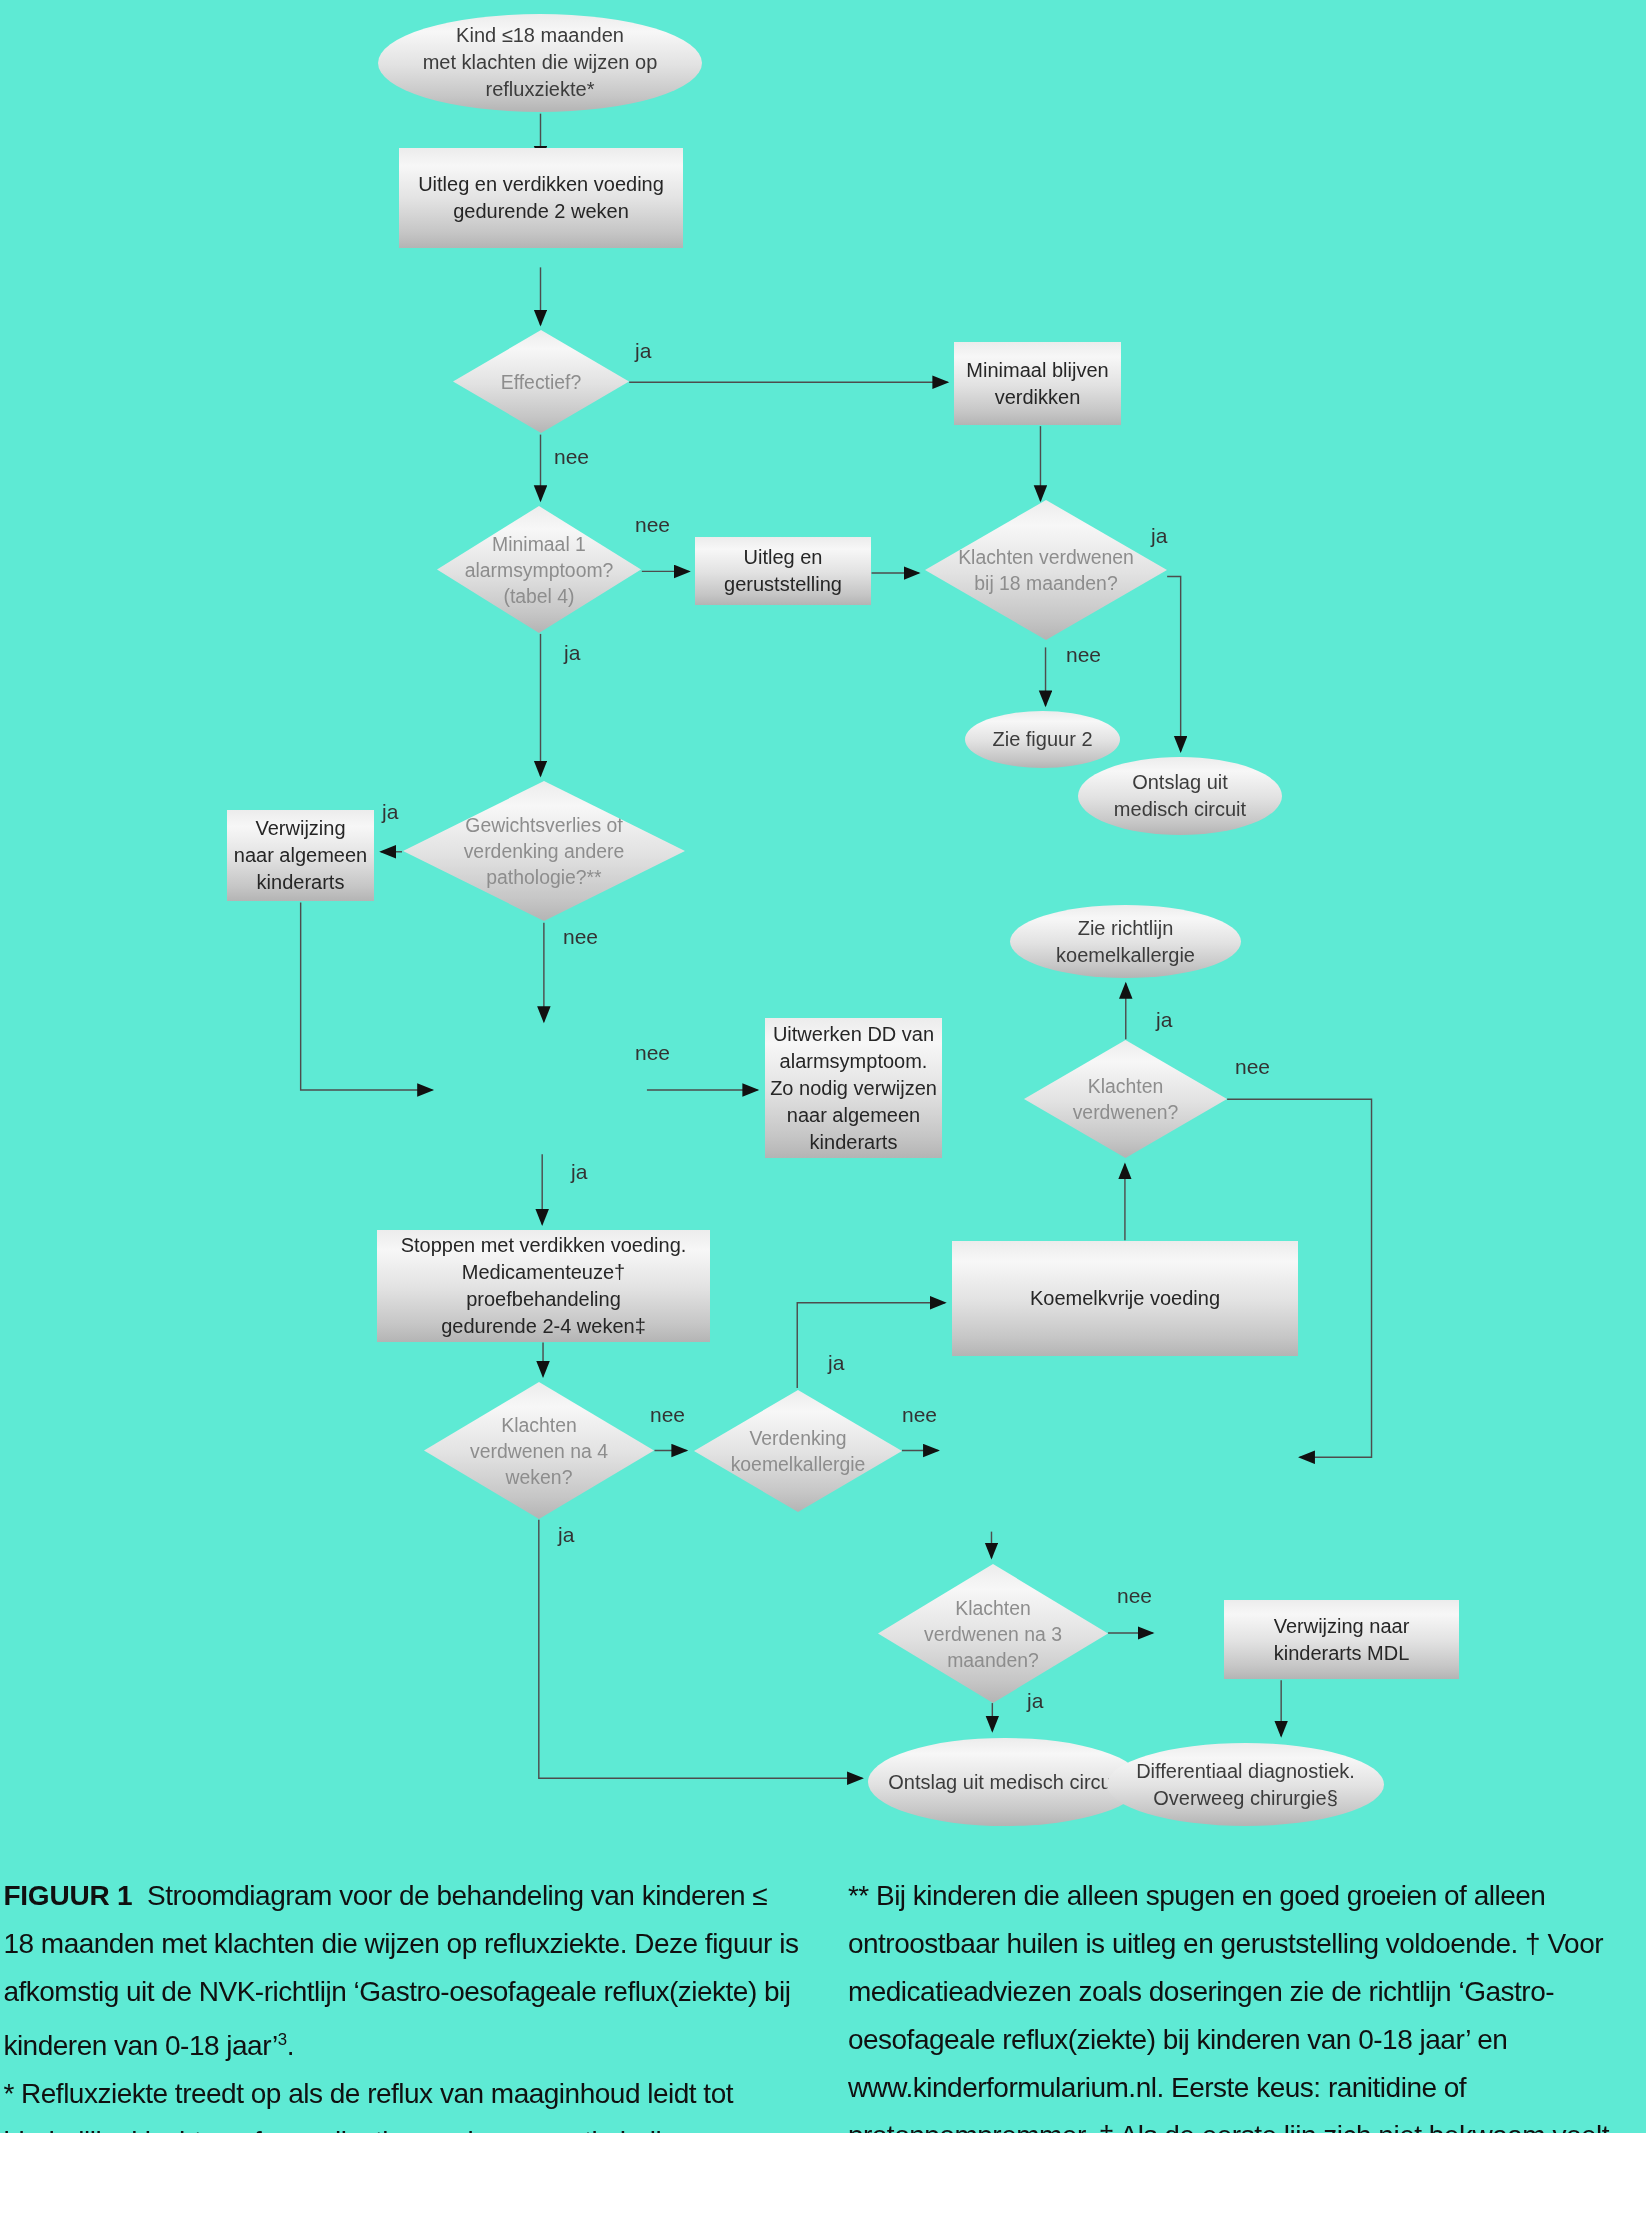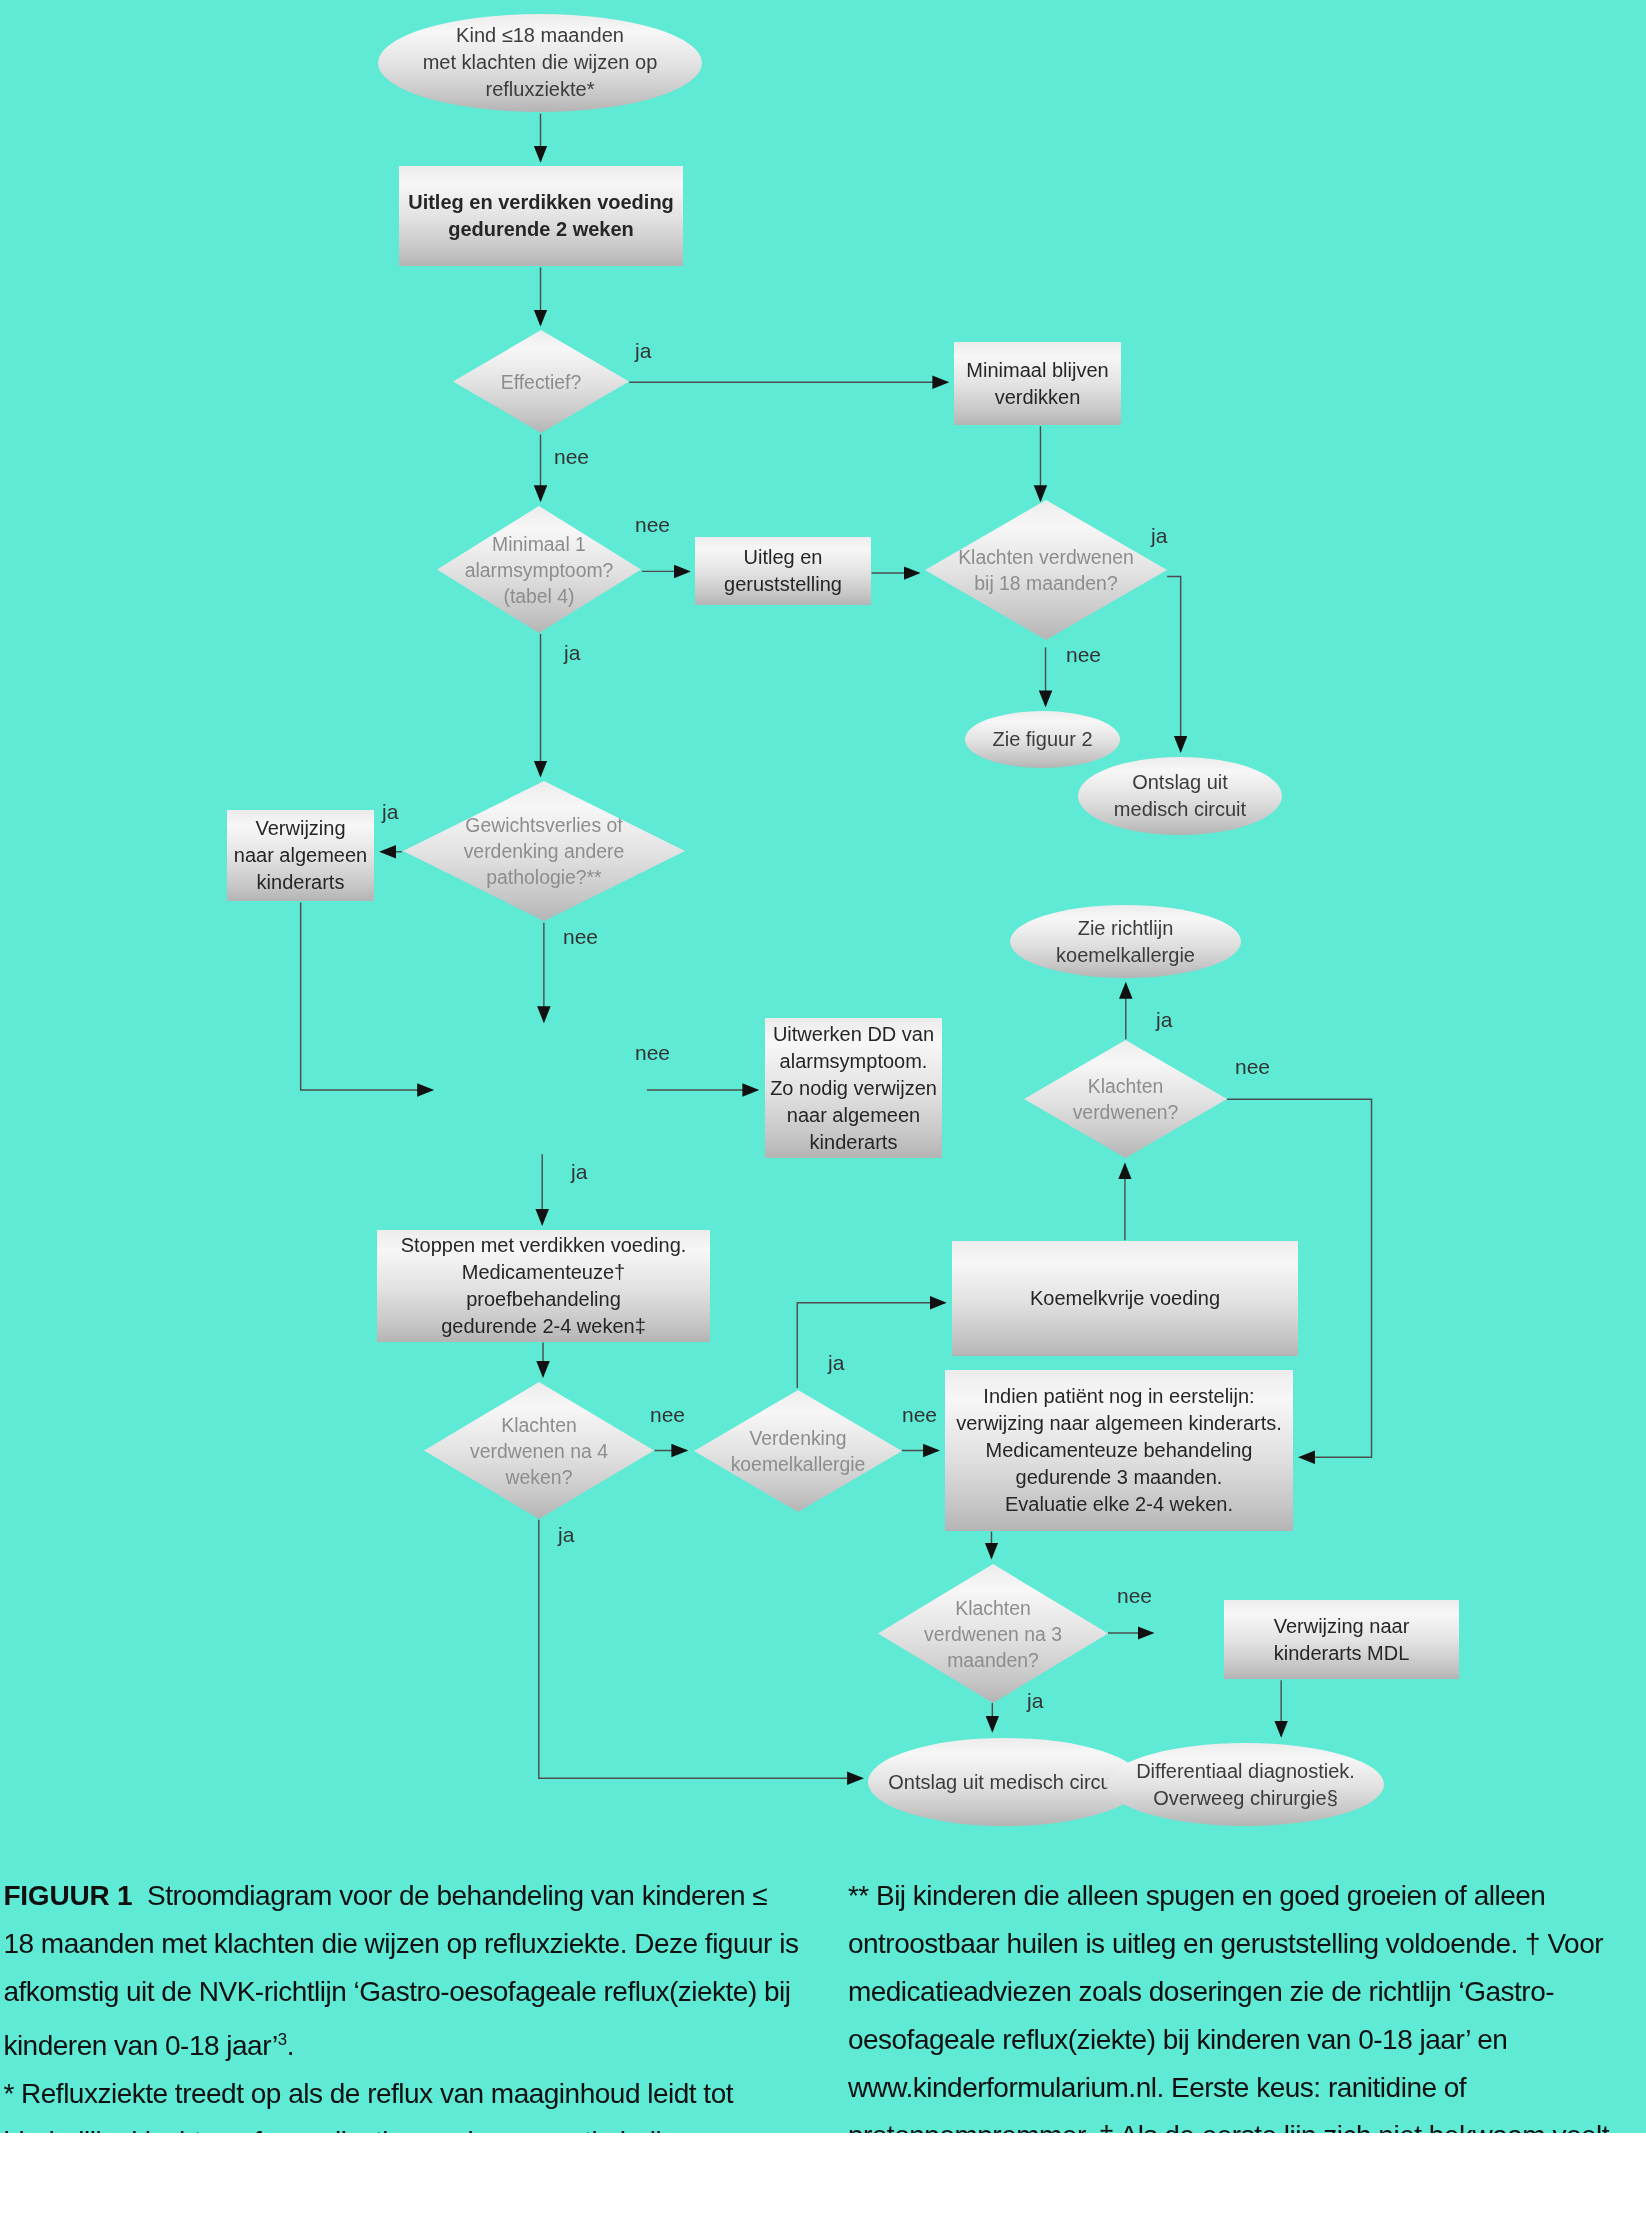--- a/index.html
+++ b/index.html
@@ -69,21 +69,21 @@
       <path d="M1175,2016 V2049" marker-end="url(#arrow)"></path>
       <path d="M1517,1989 V2055" marker-end="url(#arrow)"></path>
       <path d="M638,1799 V2105 H1021" marker-end="url(#arrow)"></path>
     </g>
   </svg>
 
   <div class="node oval" style="left:378px;top:13.5px;width:324px;height:98px;">Kind ≤18 maanden
 met klachten die wijzen op
 refluxziekte*</div>
 
-  <div class="node rect" style="left:399px;top:166px;width:284px;height:100px;font-weight:bold;">Uitleg en verdikken voeding
+  <div class="node rect" style="left:399px;top:148px;width:284px;height:100px;">Uitleg en verdikken voeding
 gedurende 2 weken</div>
 
   <div class="node diamond" style="left:453px;top:330px;width:176px;height:103px;">Effectief?</div>
 
   <div class="node rect" style="left:954px;top:342px;width:167px;height:83px;">Minimaal blijven
 verdikken</div>
 
   <div class="node diamond" style="left:437px;top:506px;width:204px;height:127px;">Minimaal 1
 alarmsymptoom?
 (tabel 4)</div>
@@ -127,25 +127,20 @@
 
   <div class="node rect" style="left:952px;top:1241px;width:346px;height:115px;">Koemelkvrije voeding</div>
 
   <div class="node diamond" style="left:424px;top:1382px;width:230px;height:137px;">Klachten
 verdwenen na 4
 weken?</div>
 
   <div class="node diamond" style="left:694px;top:1390px;width:208px;height:122px;">Verdenking
 koemelkallergie</div>
 
-  <div class="node rect" style="left:945px;top:1370px;width:348px;height:161px;">Indien patiënt nog in eerstelijn:
-verwijzing naar algemeen kinderarts.
-Medicamenteuze behandeling
-gedurende 3 maanden.
-Evaluatie elke 2-4 weken.</div>
 
   <div class="node diamond" style="left:878px;top:1564px;width:230px;height:139px;">Klachten
 verdwenen na 3
 maanden?</div>
 
   <div class="node rect" style="left:1224px;top:1600px;width:235px;height:79px;">Verwijzing naar
 kinderarts MDL</div>
 
   <div class="node oval" style="left:868px;top:1738px;width:274px;height:88px;">Ontslag uit medisch circuit</div>
 

